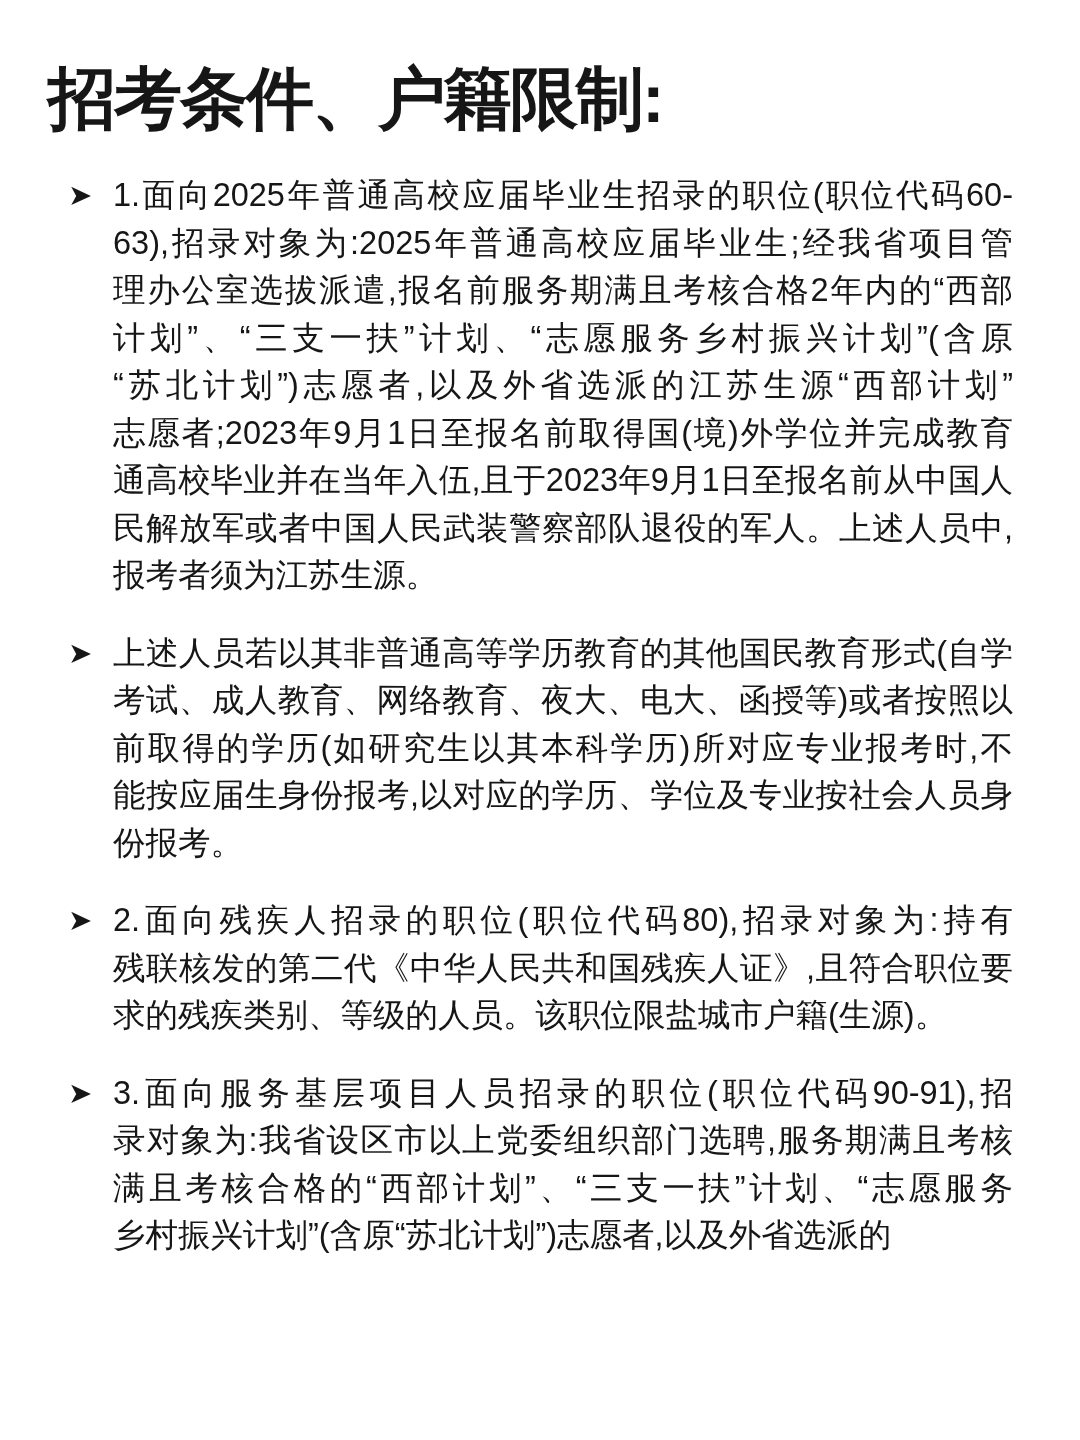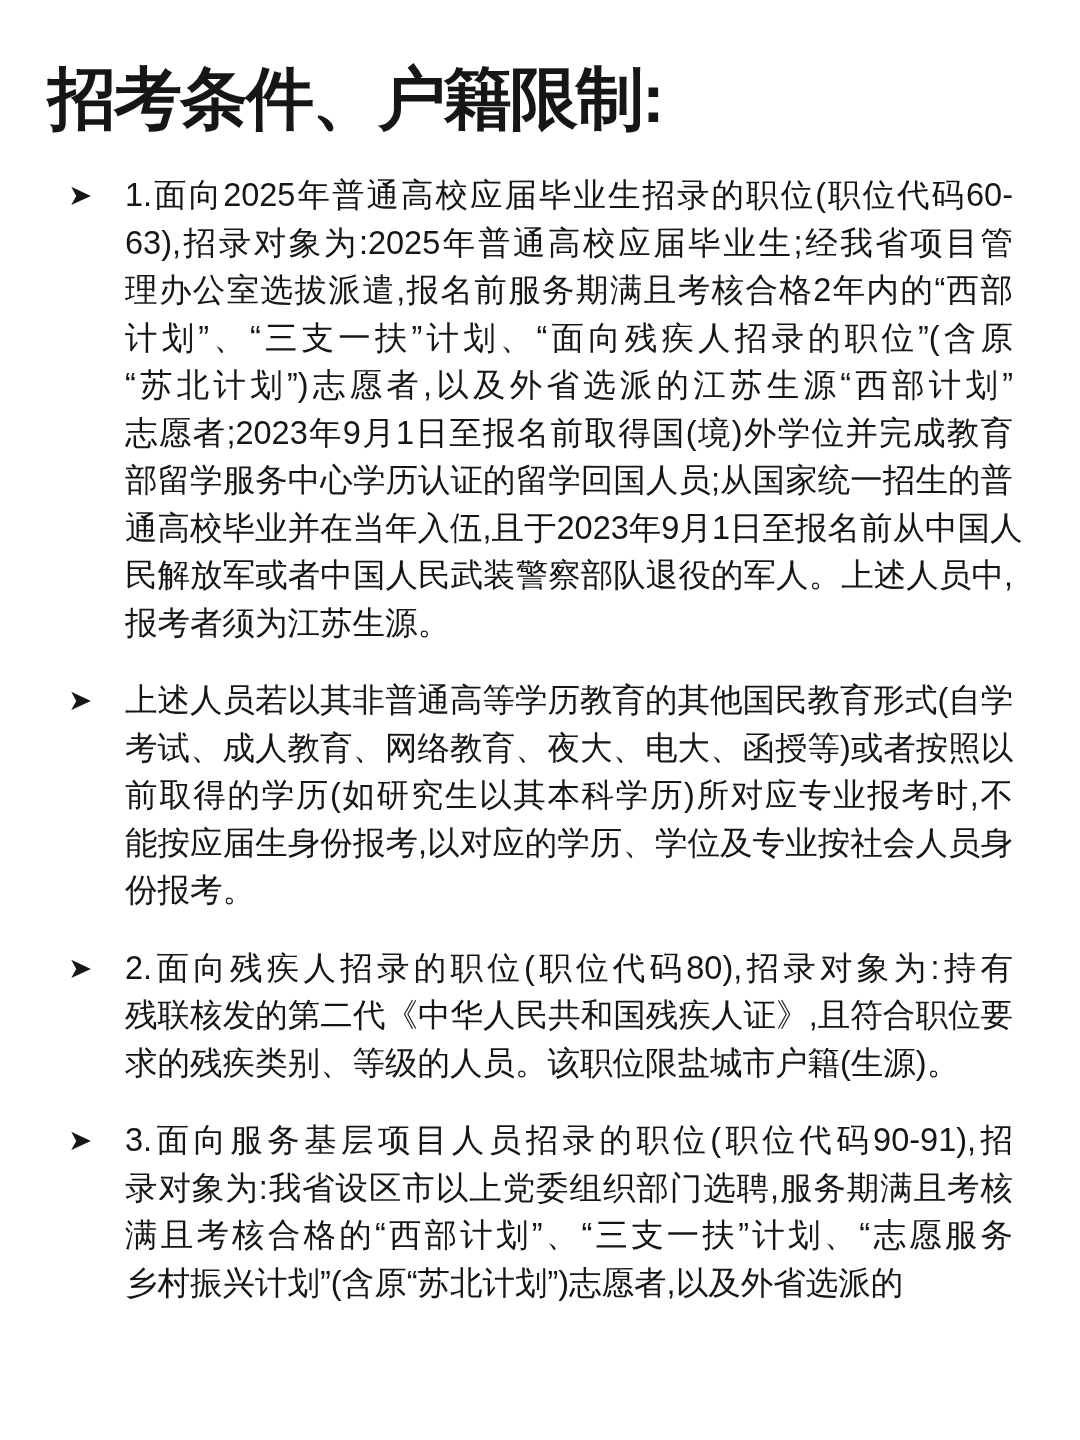--- a/index.html
+++ b/index.html
@@ -38,42 +38,40 @@
     color: #161616;
   }
   .lines { width: 900px; }
   .line {
     font-size: 32.5px;
     line-height: 47.5px;
     white-space: nowrap;
     text-align: justify;
     text-align-last: justify;
     text-justify: inter-character;
-    margin-left: 12px;
   }
   .line.last {
     text-align-last: left;
   }
 </style>
 </head>
 <body>
 
 <div class="page">
   <h1 class="title">招考条件、户籍限制:</h1>
   <div class="bullets" id="bullets">
   <div class="bullet">
     <span class="marker">➤</span>
     <div class="lines">
           <div class="line">1.面向2025年普通高校应届毕业生招录的职位(职位代码60-</div>
           <div class="line">63),招录对象为:2025年普通高校应届毕业生;经我省项目管</div>
           <div class="line">理办公室选拔派遣,报名前服务期满且考核合格2年内的“西部</div>
-          <div class="line">计划”、“三支一扶”计划、“面向残疾人招录的职位”(含原</div>
+          <div class="line">计划”、“三支一扶”计划、“志愿服务乡村振兴计划”(含原</div>
           <div class="line">“苏北计划”)志愿者,以及外省选派的江苏生源“西部计划”</div>
           <div class="line">志愿者;2023年9月1日至报名前取得国(境)外学位并完成教育</div>
-          <div class="line">部留学服务中心学历认证的留学回国人员;从国家统一招生的普</div>
           <div class="line">通高校毕业并在当年入伍,且于2023年9月1日至报名前从中国人</div>
           <div class="line">民解放军或者中国人民武装警察部队退役的军人。上述人员中,</div>
           <div class="line last">报考者须为江苏生源。</div>
         </div>
   </div>
 
   <div class="bullet">
     <span class="marker">➤</span>
     <div class="lines">
           <div class="line">上述人员若以其非普通高等学历教育的其他国民教育形式(自学</div>

